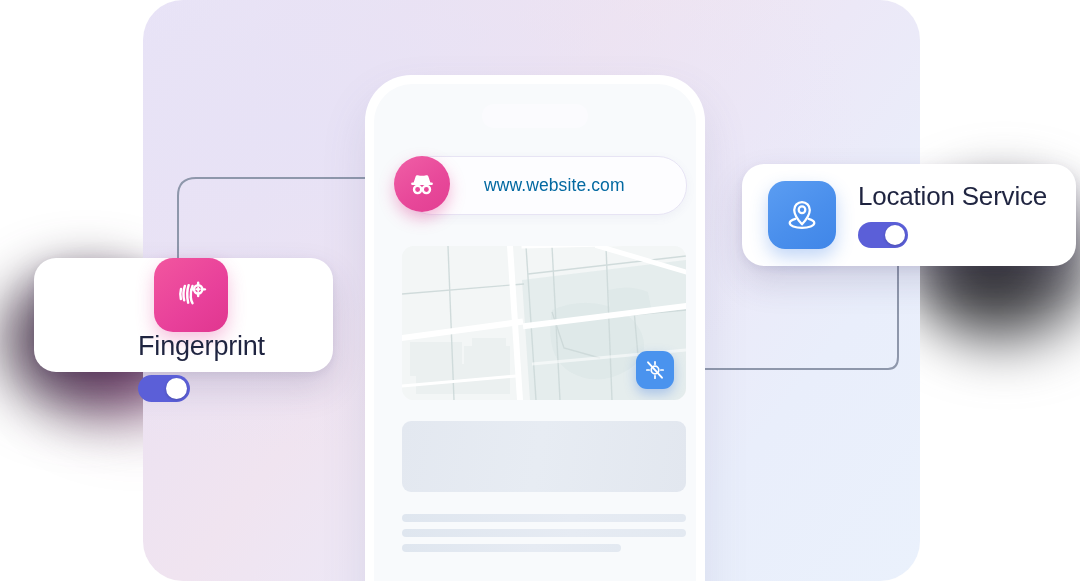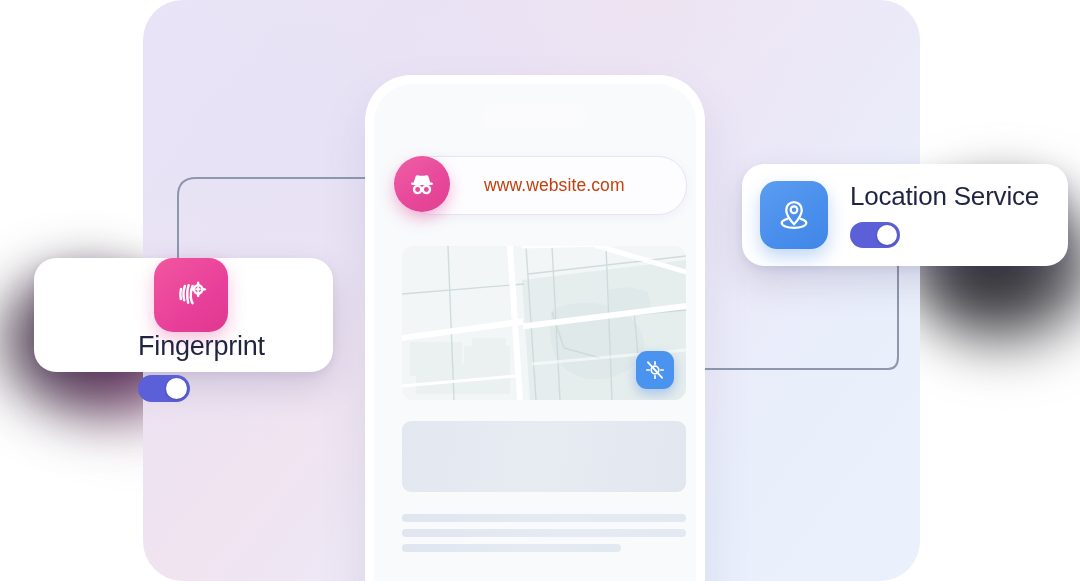--- a/index.html
+++ b/index.html
@@ -60,21 +60,21 @@
   
   #urlbar{
     position:absolute;left:29px;top:72px;width:282px;height:57px;
     border-radius:29px;background:#fdfdff;
     border:1px solid #e7e4f4;
     box-shadow:0 3px 10px rgba(120,115,165,.07);
   }
   #url-text{
     position:absolute;left:80px;top:0;right:18px;height:57px;
     display:flex;align-items:center;
-    font-size:17.5px;color:#c2410c;letter-spacing:.1px;
+    font-size:17.5px;color:#0369a1;letter-spacing:.1px;
   }
   #incognito-badge{
     position:absolute;left:-10px;top:-1px;width:56px;height:56px;border-radius:50%;
     background:linear-gradient(145deg,#f05fa6 0%,#e8499a 55%,#e23e92 100%);
     display:flex;align-items:center;justify-content:center;
     box-shadow:0 7px 15px rgba(226,62,146,.35);
   }
 
   
   #map{
@@ -100,21 +100,21 @@
   #sk2{top:445px;width:284px;}
   #sk3{top:460px;width:219px;}
 
   
   .fcard{
     position:absolute;background:#ffffff;border-radius:22px;
     box-shadow:0 16px 34px rgba(60,50,100,.16), 0 3px 9px rgba(60,50,100,.08);
     display:flex;align-items:center;
   }
   #card-fingerprint{left:34px;top:258px;width:285px;height:114px;padding-left:14px;flex-direction:column;}
-  #card-location{left:742px;top:164px;width:308px;height:102px;padding-left:18px;}
+  #card-location{left:742px;top:164px;width:308px;height:102px;padding-left:26px;}
 
   .ficon{
     width:74px;height:74px;border-radius:19px;flex:0 0 auto;
     display:flex;align-items:center;justify-content:center;
   }
   #icon-fingerprint{background:linear-gradient(140deg,#f2569f 0%,#e8409a 60%,#e0368f 100%);
     box-shadow:0 8px 18px rgba(225,55,145,.30);}
   #icon-location{width:68px;height:68px;border-radius:17px;
     background:linear-gradient(145deg,#5b9df2 0%,#4a8fec 55%,#4086e8 100%);
     box-shadow:0 8px 18px rgba(62,128,230,.32);}

